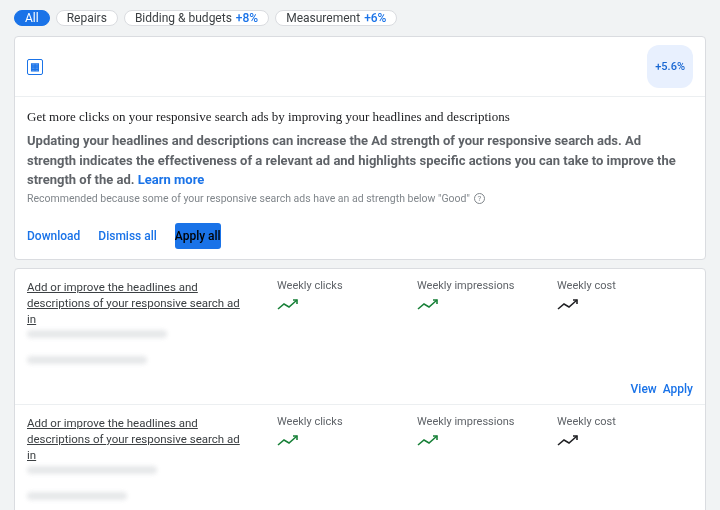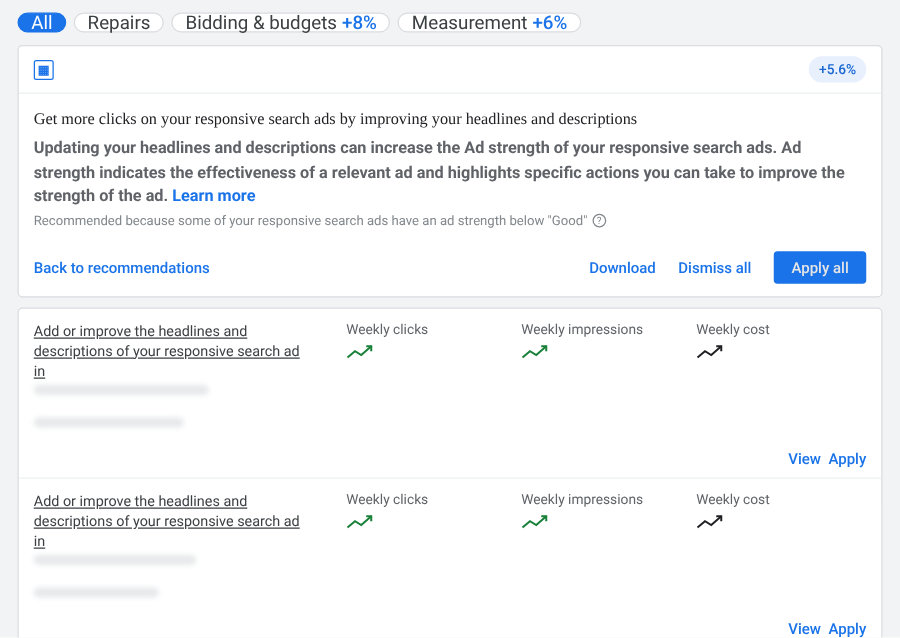--- a/index.html
+++ b/index.html
@@ -11,21 +11,21 @@
     overflow: hidden;
     font-size: 12px;
     color: #3c4043;
     padding: 10px 14px;
   }
   .chips { display: flex; gap: 6px; margin-bottom: 10px; flex-wrap: wrap; }
   .chip {
     display: inline-flex; align-items: center;
     border: 1px solid #dadce0; border-radius: 14px;
     background: #fff; height: 16px; padding: 0 10px;
-    font-size: 15px; color: #3c4043; cursor: pointer;
+    font-size: 12px; color: #3c4043; cursor: pointer;
     gap: 4px; white-space: nowrap;
   }
   .chip.active {
     background: #1a73e8; border-color: #1a73e8; color: #fff;
   }
   .chip .delta { color: #1a73e8; font-weight: 500; }
 
   .card {
     background: #fff; border: 1px solid #dadce0; border-radius: 4px;
     margin-bottom: 8px;
@@ -36,41 +36,41 @@
   }
   .card-header-left { display: flex; align-items: center; gap: 8px; }
   .hdr-icon {
     width: 16px; height: 16px; border: 1.5px solid #1a73e8; border-radius: 2px;
     display:flex; align-items:center; justify-content:center;
     color:#1a73e8; font-size:10px; font-weight:700;
   }
   .card-title { font-size: 12px; color: #5f6368; }
   .pct-pill {
     background: #e8f0fe; color: #1967d2; font-weight: 500;
-    border-radius: 12px; padding: 4px 8px; font-size: 11px;
+    border-radius: 12px; padding: 15px 8px; font-size: 11px;
   }
   .card-body { padding: 12px 12px 8px; }
   .body-title { font-size: 13px; font-weight: 500; color: #202124; margin-bottom: 6px; font-family: Liberation Serif, serif; }
   .body-text { font-size: 13px; color: #5f6368; line-height: 1.5; margin-bottom: 2px; font-weight: bold; }
   .body-text a { color: #1a73e8; text-decoration: none; cursor: pointer; }
   .sub-note { font-size: 10.5px; color: #80868b; display:flex; align-items:center; gap:4px; }
   .help-circle {
     width: 11px; height: 11px; border: 1px solid #80868b; border-radius: 50%;
     display:inline-flex; align-items:center; justify-content:center;
     font-size: 8px; color:#80868b;
   }
   .card-actions {
     display: flex; align-items: center; justify-content: space-between;
     padding: 10px 12px;
   }
   .link-btn { color: #1a73e8; font-size: 12px; font-weight: 500; cursor: pointer; }
   .right-actions { display:flex; align-items:center; gap: 18px; }
   .apply-all {
-    background: #1a73e8; color:#e5e5e5; border-radius: 3px;
-    padding: 6px 14px; font-size: 12px; font-weight: 500; cursor: pointer;
+    background: #1a73e8; color:#000000; border-radius: 3px;
+    padding: 6px 0; font-size: 12px; font-weight: 500; cursor: pointer;
   }
 
   .list-card { background:#fff; border:1px solid #dadce0; border-radius:4px; }
   .row { padding: 10px 12px 8px; border-bottom:1px solid #eceff1; }
   .row:last-child { border-bottom:none; }
   .row-top { display:flex; gap: 30px; }
   .row-text { flex: 0 0 220px; font-size: 11.5px; color:#3c4043; line-height:1.4;text-decoration:underline; }
   .metric { flex: 0 0 110px; }
   .metric-label { font-size: 11px; color:#5f6368; margin-bottom: 6px; }
   .trend { font-size: 14px; }
@@ -113,21 +113,20 @@
     <div class="body-title">Get more clicks on your responsive search ads by improving your headlines and descriptions</div>
     <div class="body-text">
       <span>Updating your headlines and descriptions can increase the Ad strength of your responsive search ads. Ad strength indicates the effectiveness of a relevant ad and highlights specific actions you can take to improve the strength of the ad. </span><a>Learn more</a>
     </div>
     <div class="sub-note">
       <span>Recommended because some of your responsive search ads have an ad strength below "Good"</span>
       <span class="help-circle">?</span>
     </div>
   </div>
   <div class="card-actions">
-    <span class="link-btn">Back to recommendations</span>
     <div class="right-actions">
       <span class="link-btn">Download</span>
       <span class="link-btn">Dismiss all</span>
       <span class="apply-all">Apply all</span>
     </div>
   </div>
 </div>
 
 <div class="list-card">
 

